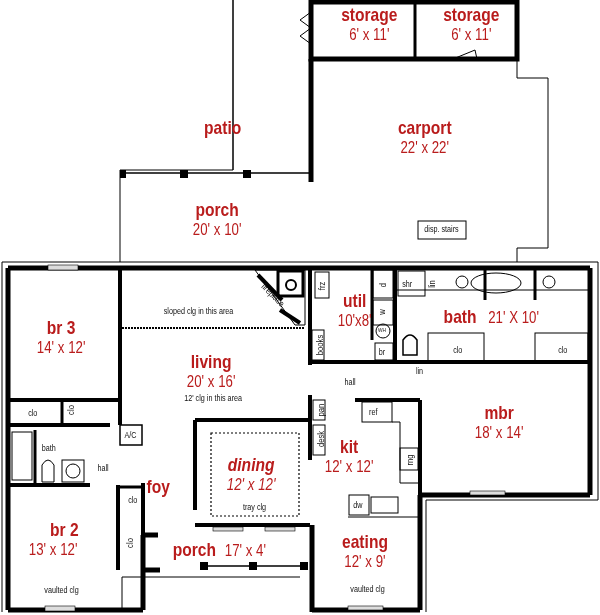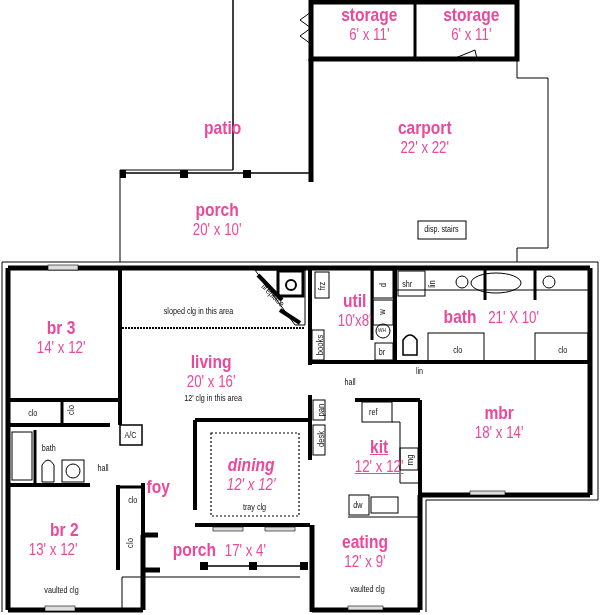--- a/index.html
+++ b/index.html
@@ -1,18 +1,18 @@
 <!DOCTYPE html>
 <html><head>
 <meta charset="utf-8">
 <style>
   html,body{margin:0;padding:0;background:#fff;}
   body{width:600px;height:615px;overflow:hidden;position:relative;font-family:"Liberation Sans",sans-serif;}
   svg{position:absolute;left:0;top:0;}
-  .lbl{position:absolute;text-align:center;color:#ec4899;white-space:nowrap;line-height:1;}
+  .lbl{position:absolute;text-align:center;color:#b91c1c;white-space:nowrap;line-height:1;}
   .name{font-family:"Liberation Sans",sans-serif;font-weight:bold;font-size:19px;transform:scaleX(0.82);display:block;}
   .dim{font-family:"Liberation Sans",sans-serif;font-size:17px;transform:scaleX(0.78);display:block;margin-top:2px;}
   .tiny{position:absolute;font-size:9px;color:#111;white-space:nowrap;transform:scaleX(0.8);}
   .vert{position:absolute;font-size:9px;color:#111;white-space:nowrap;transform:rotate(-90deg) scaleX(0.85);}
 </style>
 </head>
 <body>
 
 <svg width="600" height="615" viewBox="0 0 600 615">
   <g fill="none" stroke="#000">
@@ -178,21 +178,21 @@
   <span class="dim">10'x8'</span>
 </div>
 <div class="lbl" style="left:440px;top:307px;">
   <span class="name" style="display:inline-block;">bath</span>
   <span class="dim" style="display:inline-block;margin-left:-4px;">21' X 10'</span>
 </div>
 <div class="lbl" style="left:468px;top:403px;">
   <span class="name">mbr</span>
   <span class="dim">18' x 14'</span>
 </div>
-<div class="lbl" style="left:348px;top:437px;text-decoration:underline;">
+<div class="lbl" style="left:318px;top:437px;">
   <span class="name">kit</span>
   <span class="dim">12' x 12'</span>
 </div>
 <div class="lbl" style="left:220px;top:455px;font-style:italic;">
   <span class="name">dining</span>
   <span class="dim">12' x 12'</span>
 </div>
 <span class="tiny" style="left:240px;top:502px;">tray clg</span>
 <div class="lbl" style="left:144px;top:477px;">
   <span class="name">foy</span>

